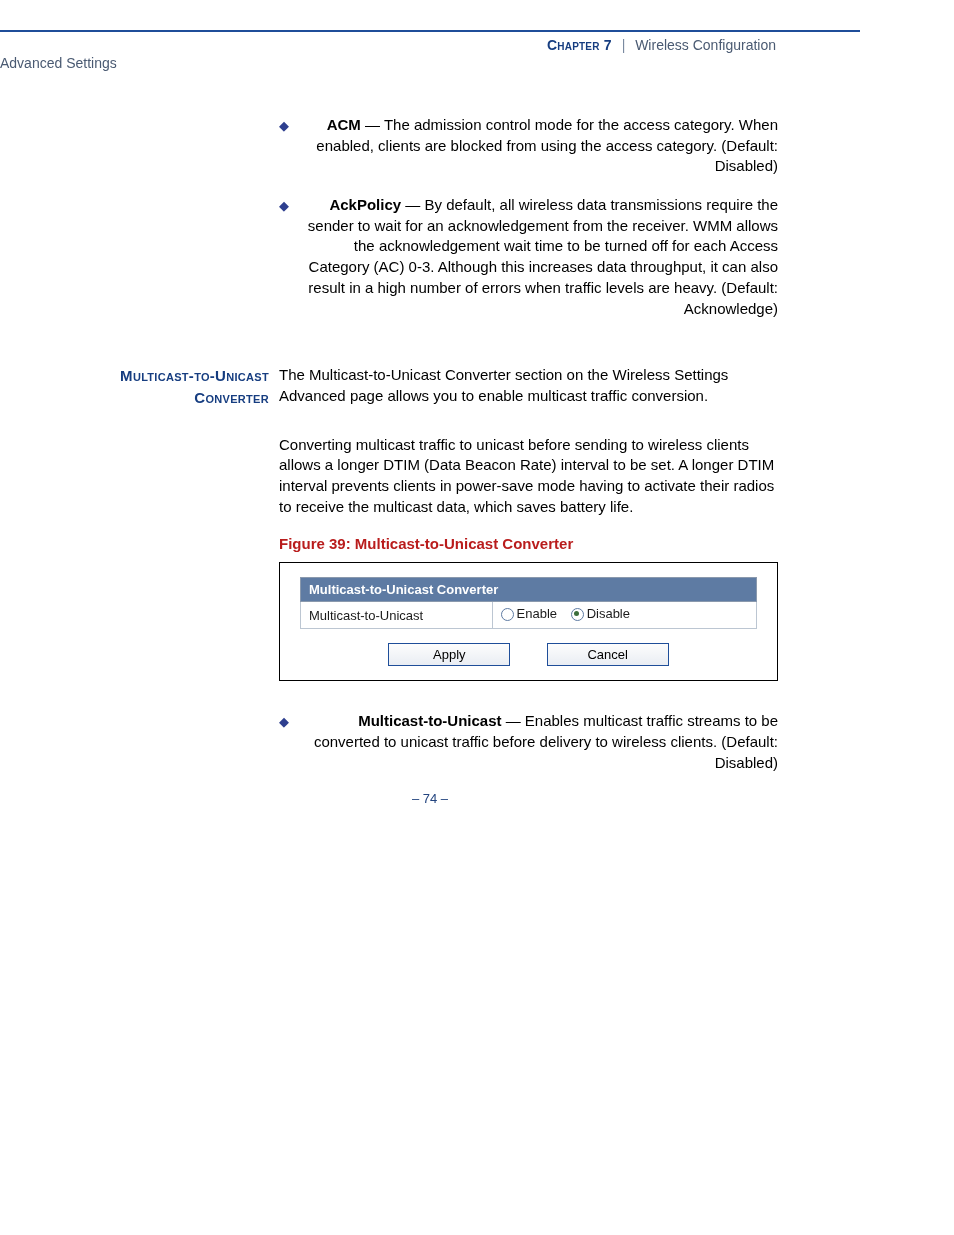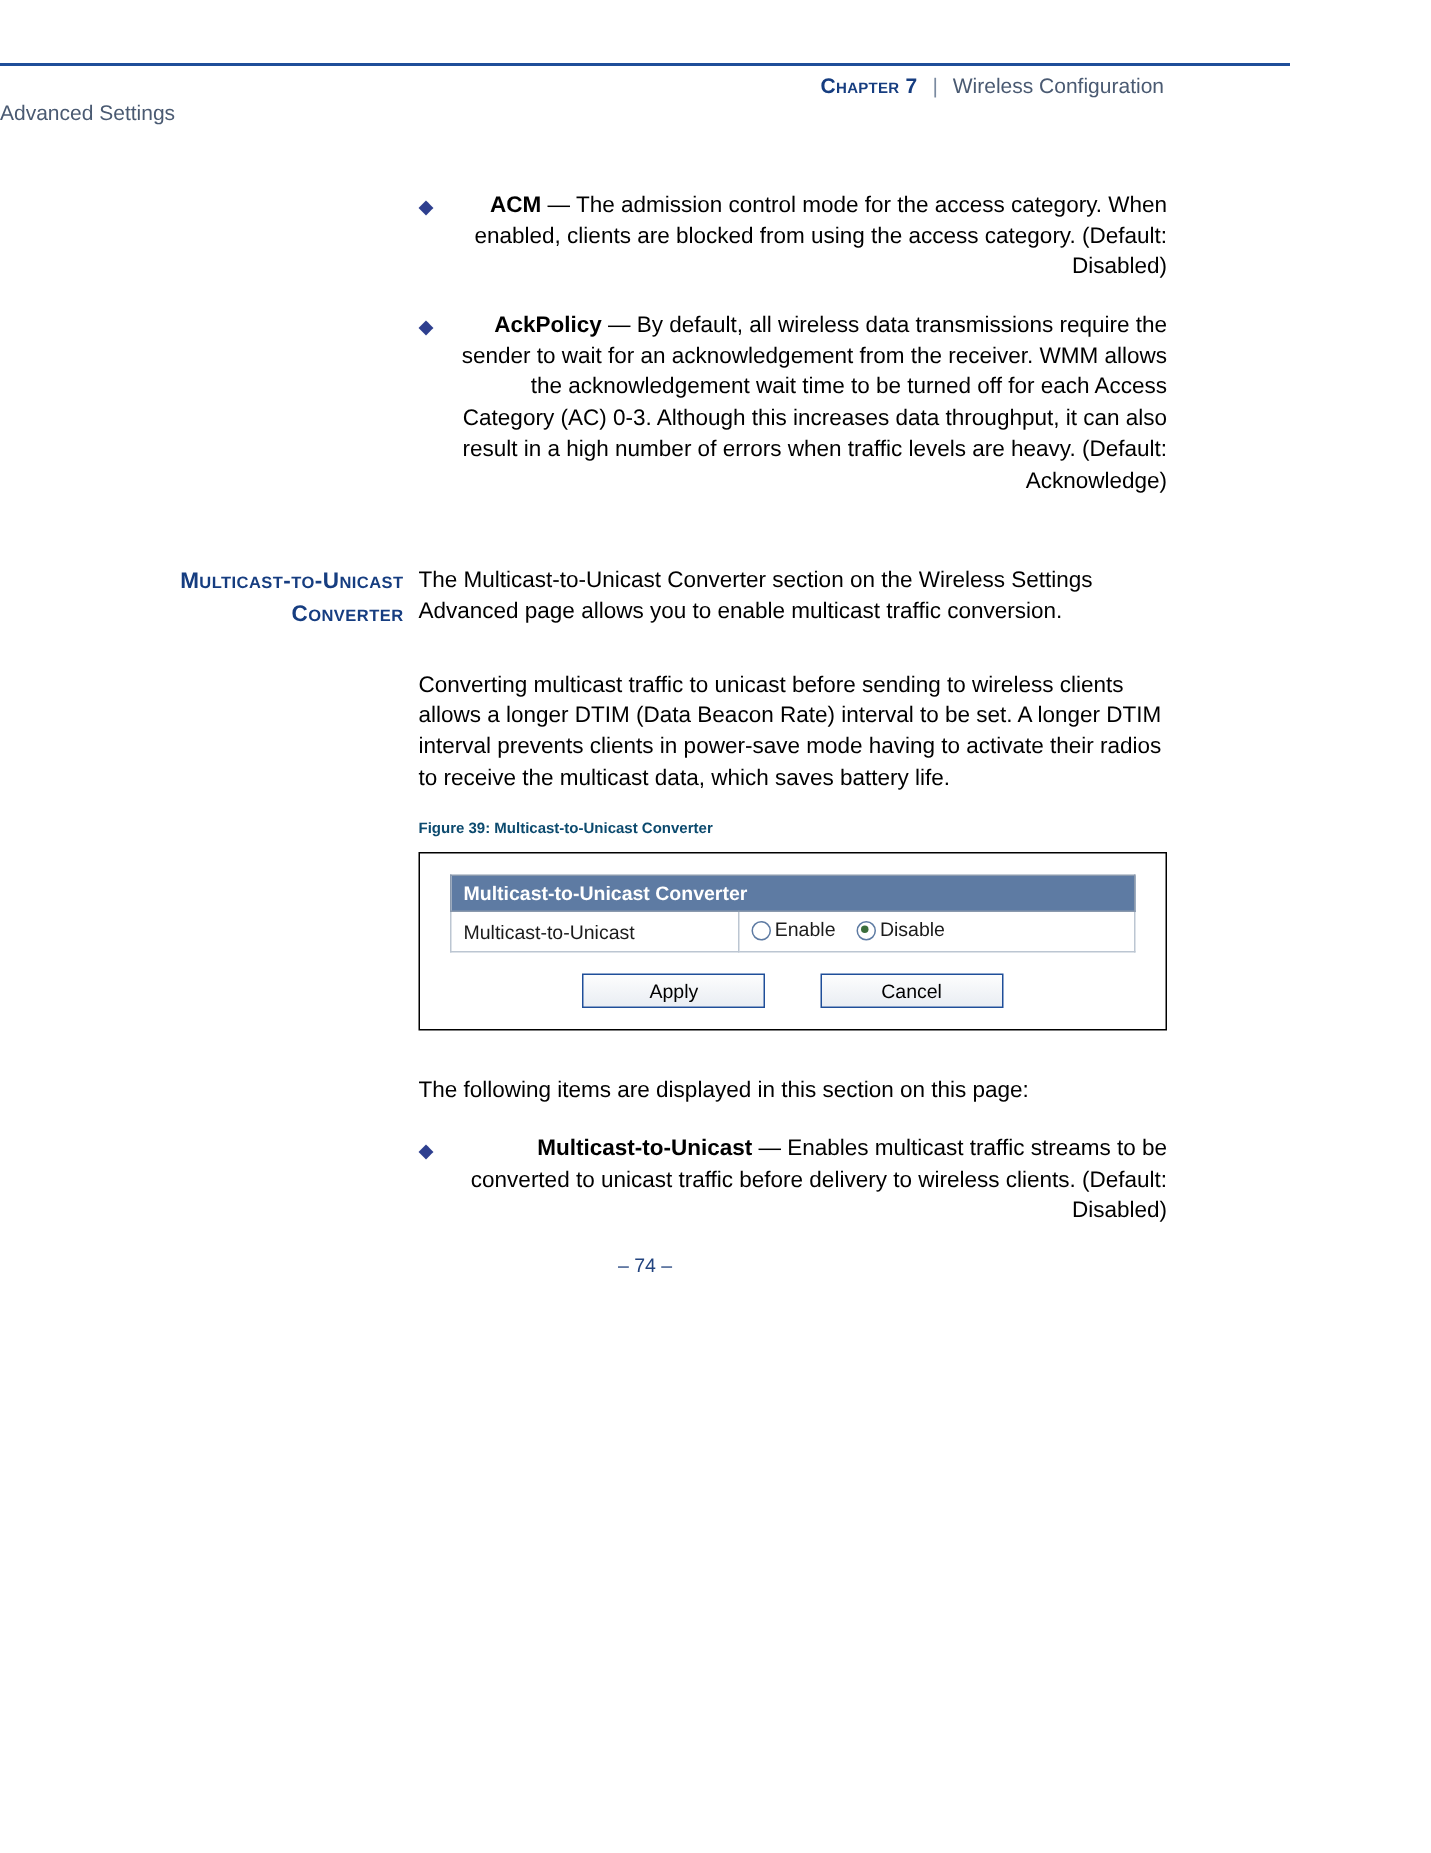--- a/index.html
+++ b/index.html
@@ -5,21 +5,21 @@
   html, body {
     margin: 0;
     padding: 0;
     width: 954px;
     background: #fff;
     font-family: Verdana, Geneva, sans-serif;
     color: #000;
   }
   .page {
     width: 860px;
-    padding-top: 42px;
+    padding-top: 30px;
     box-sizing: border-box;
   }
   .header {
     border-top: 2px solid #1f4e99;
     padding: 5px 84px 0 0;
     margin-bottom: 36px;
   }
   .header-line1 {
     text-align: right;
     font-size: 14px;
@@ -80,22 +80,22 @@
     line-height: 1.45;
     letter-spacing: .3px;
   }
   .para {
     font-size: 15px;
     line-height: 1.38;
     margin-bottom: 18px;
   }
   .fig-caption {
     font-weight: bold;
-    color: #0c4a6e;
-    font-size: 10px;
+    color: #b91c1c;
+    font-size: 15px;
     margin: 6px 0 10px 0;
   }
   .fig-container {
     border: 1px solid #000;
     padding: 14px 20px 14px 20px;
     margin-bottom: 30px;
   }
   .ui-table {
     width: 100%;
     border-collapse: collapse;
@@ -227,21 +227,20 @@
               </td>
             </tr>
           </tbody>
             </table>
           <div class="btn-row">
             <span class="ui-btn">Apply</span>
             <span class="ui-btn">Cancel</span>
           </div>
         </div>
 
-        <div class="para">The following items are displayed in this section on this page:</div>
 
         <div class="bullet-item">
           <div class="diamond">◆</div>
           <div class="btxt">
             <span class="term">Multicast-to-Unicast</span><span> — Enables multicast traffic streams to be converted to unicast traffic before delivery to wireless clients. (Default: Disabled)</span>
           </div>
         </div>
 
       </div>
     </div>

